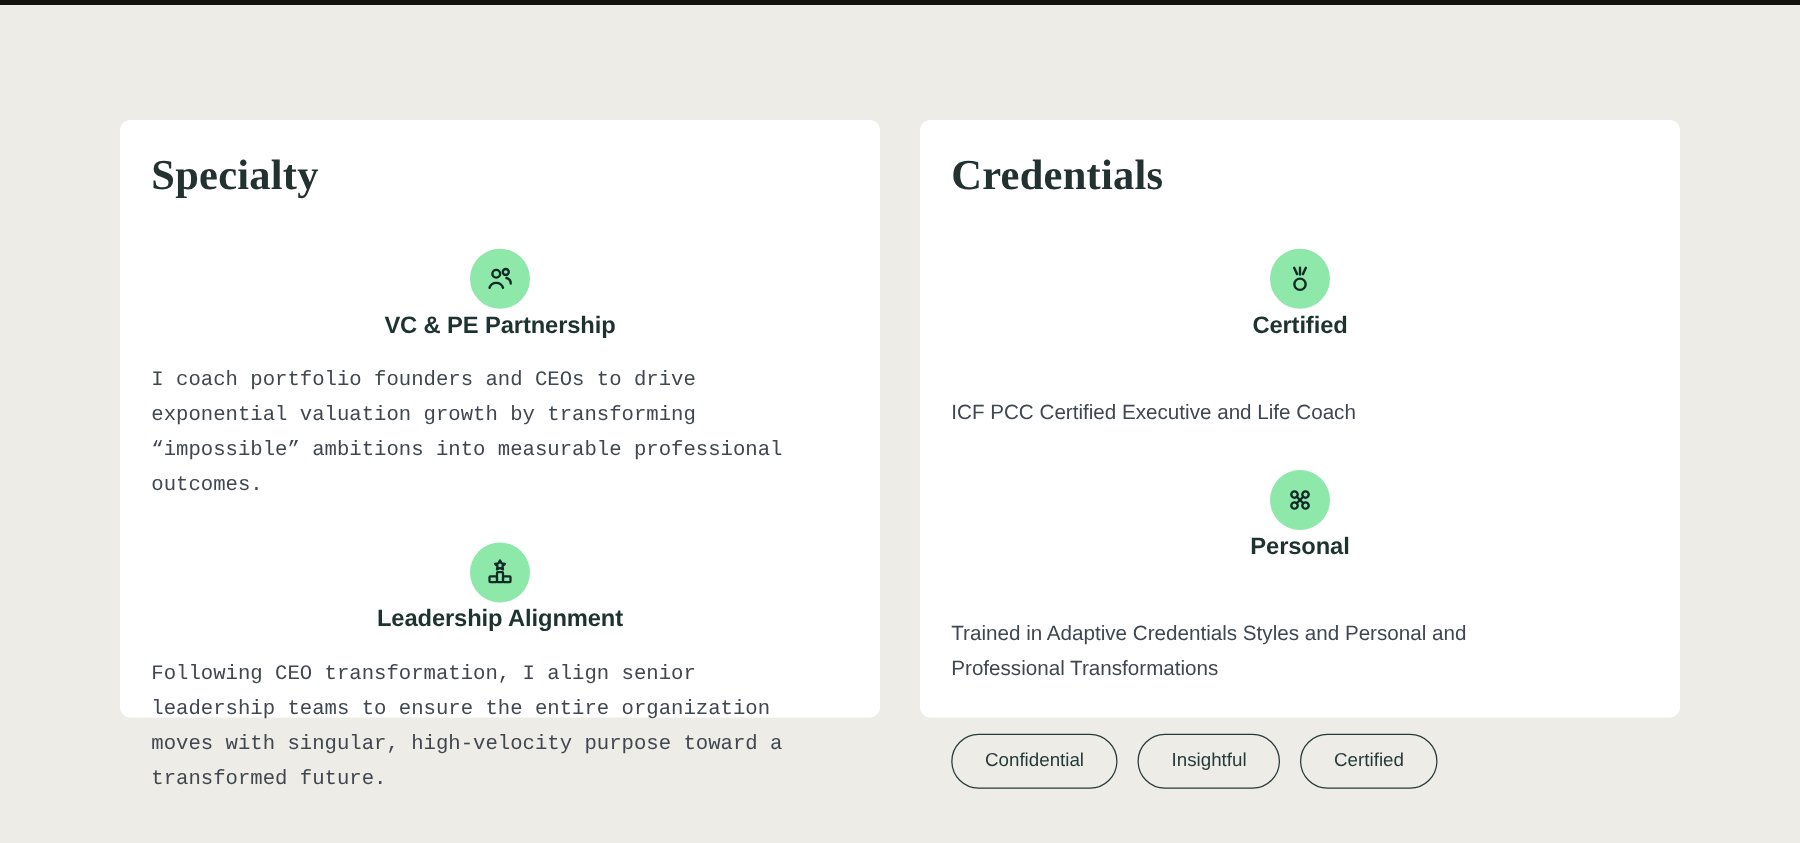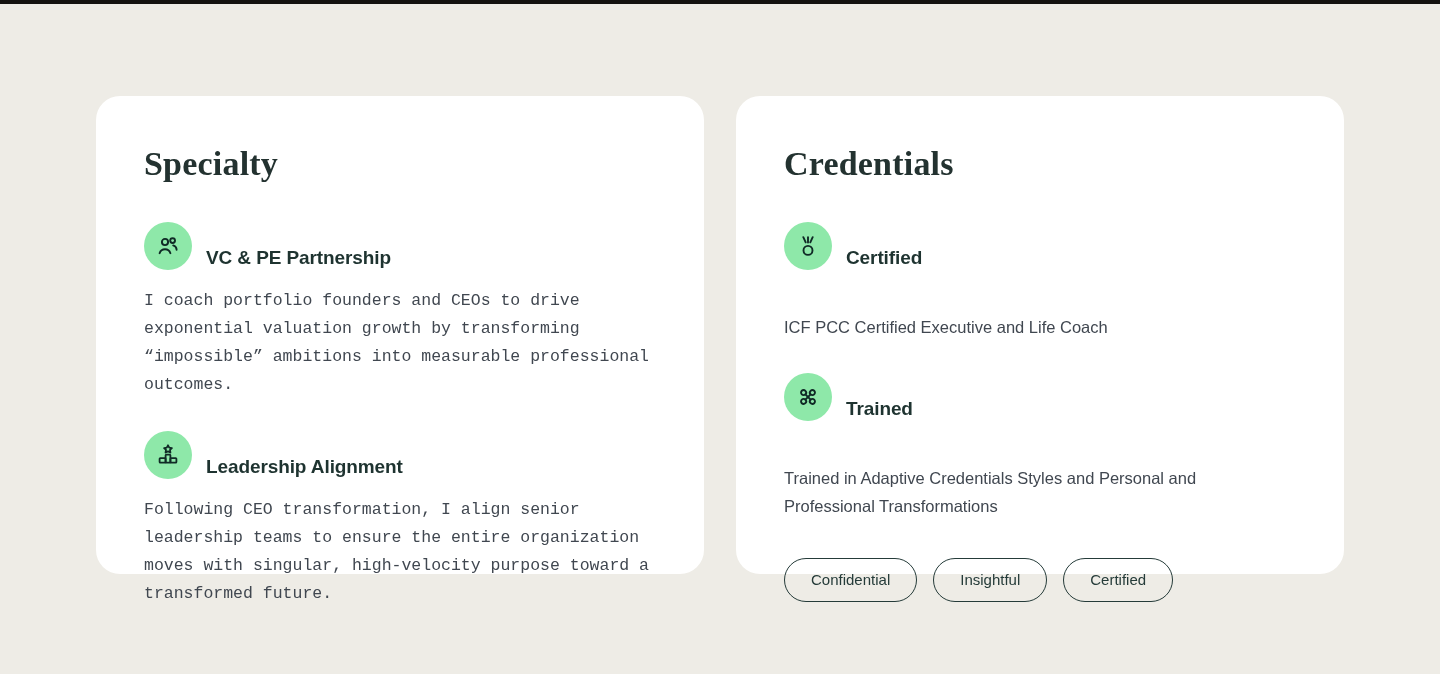--- a/index.html
+++ b/index.html
@@ -38,45 +38,46 @@
     left: 96px;
     top: 96px;
     width: 1248px;
     height: 478px;
     display: flex;
     gap: 32px;
   }
 
   .card {
     background: #ffffff;
-    border-radius: 24px;
-    padding: 48px;
+    border-radius: 8px;
+    padding: 25px;
     flex: 1 1 0;
     min-width: 0;
   }
 
   .card-title {
     font-family: "Liberation Serif", "DejaVu Serif", serif;
     font-size: 34px;
     line-height: 40px;
     font-weight: 700;
     color: #233230;
     letter-spacing: 0.2px;
     margin-bottom: 38px;
   }
 
   
   .item { margin-bottom: 0; }
   .item + .item { margin-top: 32px; }
 
   .item-head {
     display: flex;
-    align-items: flex-end;
-    gap: 14px;
+    align-items: center;
+    gap: 2px;
     margin-bottom: 17px;
+    flex-direction: column;
   }
 
   .icon-badge {
     width: 48px;
     height: 48px;
     border-radius: 50%;
     background: #8ee8a9;
     display: flex;
     align-items: center;
     justify-content: center;
@@ -195,21 +196,21 @@
           <span class="icon-badge">
             <svg viewBox="0 0 24 24" fill="none" stroke="#102a26" stroke-width="1.9" stroke-linecap="round" stroke-linejoin="round" aria-hidden="true">
               <path d="M9.4 9.4 14.6 14.6"></path>
               <path d="M14.6 9.4 9.4 14.6"></path>
               <path d="M9.4 9.4a2.55 2.55 0 1 1 0-3.6 2.55 2.55 0 0 1 0 3.6z"></path>
               <path d="M14.6 9.4a2.55 2.55 0 1 0 0-3.6 2.55 2.55 0 0 0 0 3.6z"></path>
               <path d="M9.4 14.6a2.55 2.55 0 1 0 0 3.6 2.55 2.55 0 0 0 0-3.6z"></path>
               <path d="M14.6 14.6a2.55 2.55 0 1 1 0 3.6 2.55 2.55 0 0 1 0-3.6z"></path>
             </svg>
           </span>
-          <span class="item-title">Trained</span>
+          <span class="item-title">Personal</span>
         </div>
         <p class="item-body">Trained in Adaptive Credentials Styles and Personal and Professional Transformations</p>
       </div>
 
       <div class="pills">
         <button class="pill">Confidential</button>
         <button class="pill">Insightful</button>
         <button class="pill">Certified</button>
       </div>
 

